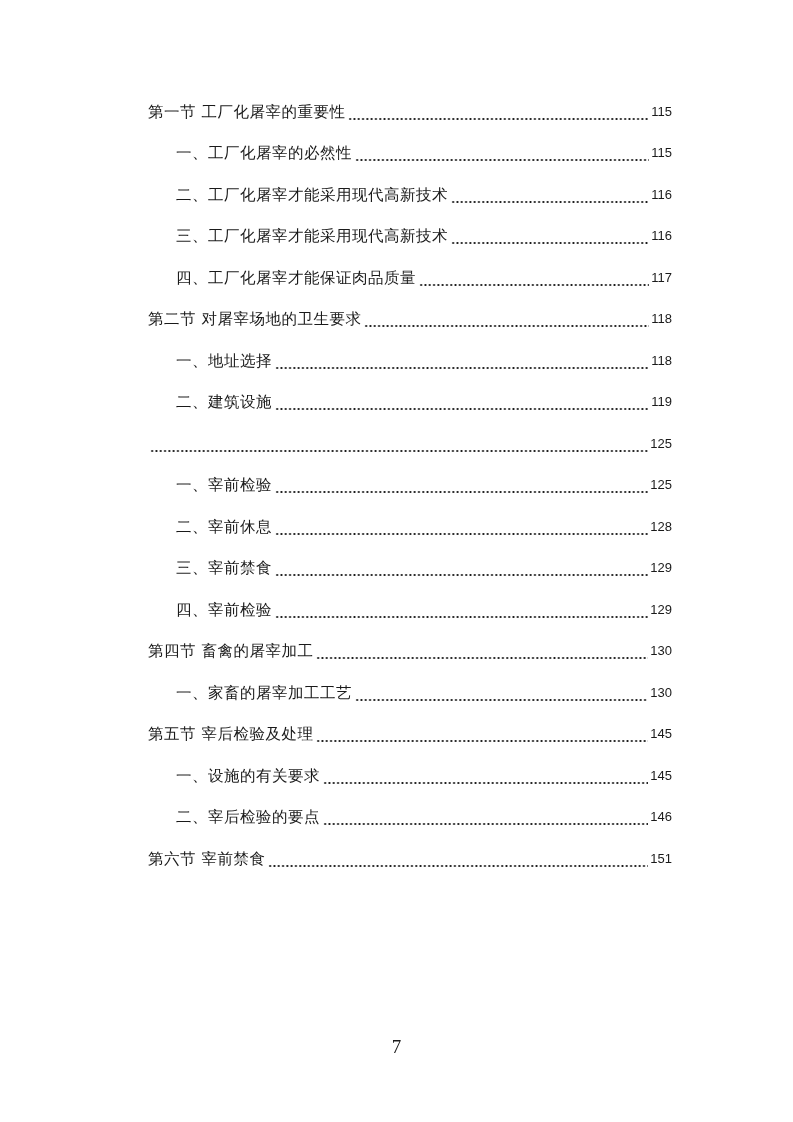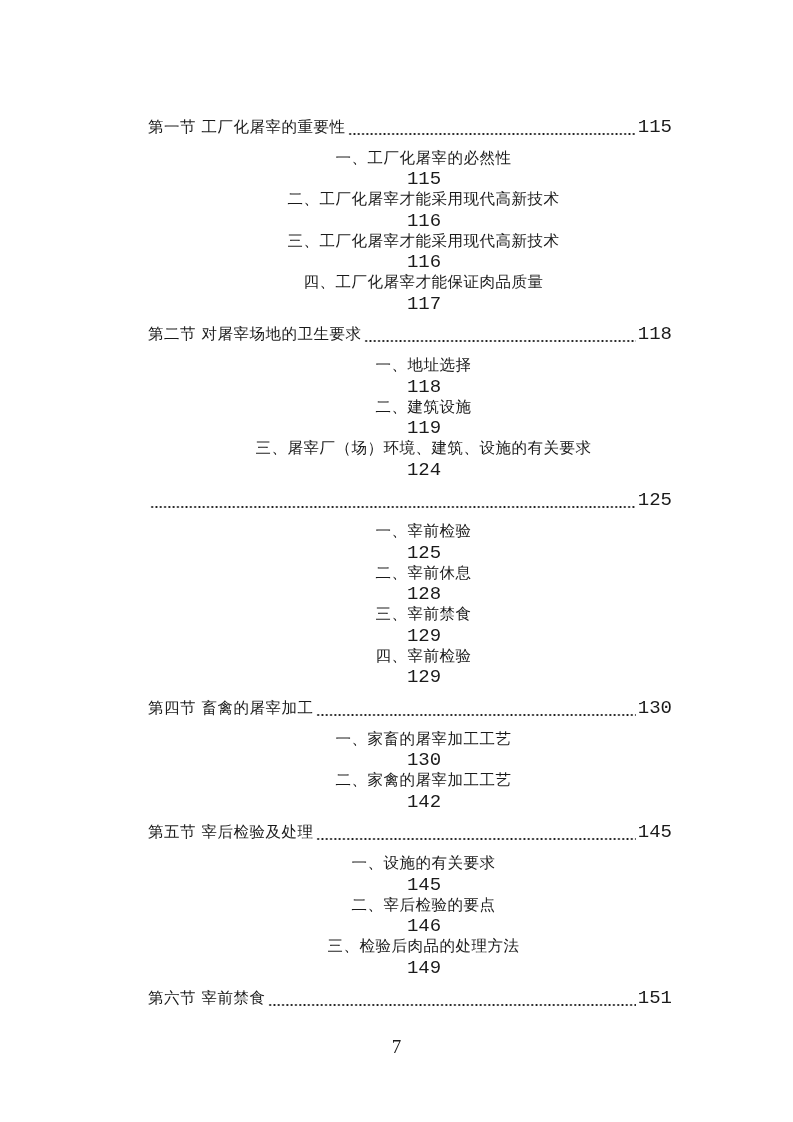--- a/index.html
+++ b/index.html
@@ -1,27 +1,27 @@
 <!DOCTYPE html>
 <html><head>
 <meta charset="utf-8">
 <style>
   html, body { margin: 0; padding: 0; background: #ffffff; }
   body { width: 793px; height: 1122px; position: relative; overflow: hidden;
          font-family: "DejaVu Sans", "Liberation Sans", sans-serif; color: #1a1a1a; }
-  .toc { position: absolute; left: 148px; top: 106px; width: 524px; }
+  .toc { position: absolute; left: 148px; top: 91px; width: 524px; }
   .toc-row { position: relative; height: 41.5px; display: flex; align-items: center;
              font-size: 15.5px; line-height: 20px; white-space: nowrap; }
-  .toc-row.sub { padding-left: 28px; flex-direction: column; }
+  .toc-row.sub { padding-left: 28px; }
   .toc-title { flex: 0 0 auto; padding-right: 1px; letter-spacing: 0.5px; }
   .toc-leader { flex: 1 1 auto; height: 20px; margin: 0 2px;
                 background-image: radial-gradient(circle, #1a1a1a 0.9px, transparent 1.1px);
                 background-size: 4.3px 4px; background-repeat: repeat-x;
                 background-position: left 15px; }
-  .toc-page { flex: 0 0 auto; font-family: Liberation Mono, monospace; font-size: 19px; }
+  .toc-page { flex: 0 0 auto; font-family: Liberation Sans, sans-serif; font-size: 13px; }
   .page-footer { position: absolute; left: 0; width: 793px; top: 1036px; text-align: center;
                  font-family: "Liberation Serif", serif; font-size: 19px; }
 </style>
 </head>
 <body>
 
 <div class="toc" id="toc">
     <div class="toc-row">
       <span class="toc-title">第一节  工厂化屠宰的重要性</span>
       <span class="toc-leader"></span>
@@ -55,25 +55,20 @@
     <div class="toc-row sub">
       <span class="toc-title">一、地址选择</span>
       <span class="toc-leader"></span>
       <span class="toc-page">118</span>
     </div>
     <div class="toc-row sub">
       <span class="toc-title">二、建筑设施</span>
       <span class="toc-leader"></span>
       <span class="toc-page">119</span>
     </div>
-    <div class="toc-row sub">
-      <span class="toc-title">三、屠宰厂（场）环境、建筑、设施的有关要求</span>
-      <span class="toc-leader"></span>
-      <span class="toc-page">124</span>
-    </div>
     <div class="toc-row">
       <span class="toc-leader"></span>
       <span class="toc-page">125</span>
     </div>
     <div class="toc-row sub">
       <span class="toc-title">一、宰前检验</span>
       <span class="toc-leader"></span>
       <span class="toc-page">125</span>
     </div>
     <div class="toc-row sub">
@@ -94,45 +89,35 @@
     <div class="toc-row">
       <span class="toc-title">第四节  畜禽的屠宰加工</span>
       <span class="toc-leader"></span>
       <span class="toc-page">130</span>
     </div>
     <div class="toc-row sub">
       <span class="toc-title">一、家畜的屠宰加工工艺</span>
       <span class="toc-leader"></span>
       <span class="toc-page">130</span>
     </div>
-    <div class="toc-row sub">
-      <span class="toc-title">二、家禽的屠宰加工工艺</span>
-      <span class="toc-leader"></span>
-      <span class="toc-page">142</span>
-    </div>
     <div class="toc-row">
       <span class="toc-title">第五节  宰后检验及处理</span>
       <span class="toc-leader"></span>
       <span class="toc-page">145</span>
     </div>
     <div class="toc-row sub">
       <span class="toc-title">一、设施的有关要求</span>
       <span class="toc-leader"></span>
       <span class="toc-page">145</span>
     </div>
     <div class="toc-row sub">
       <span class="toc-title">二、宰后检验的要点</span>
       <span class="toc-leader"></span>
       <span class="toc-page">146</span>
     </div>
-    <div class="toc-row sub">
-      <span class="toc-title">三、检验后肉品的处理方法</span>
-      <span class="toc-leader"></span>
-      <span class="toc-page">149</span>
-    </div>
     <div class="toc-row">
       <span class="toc-title">第六节  宰前禁食</span>
       <span class="toc-leader"></span>
       <span class="toc-page">151</span>
     </div>
   </div>
 
 <div class="page-footer">7</div>
 
 </body></html>

